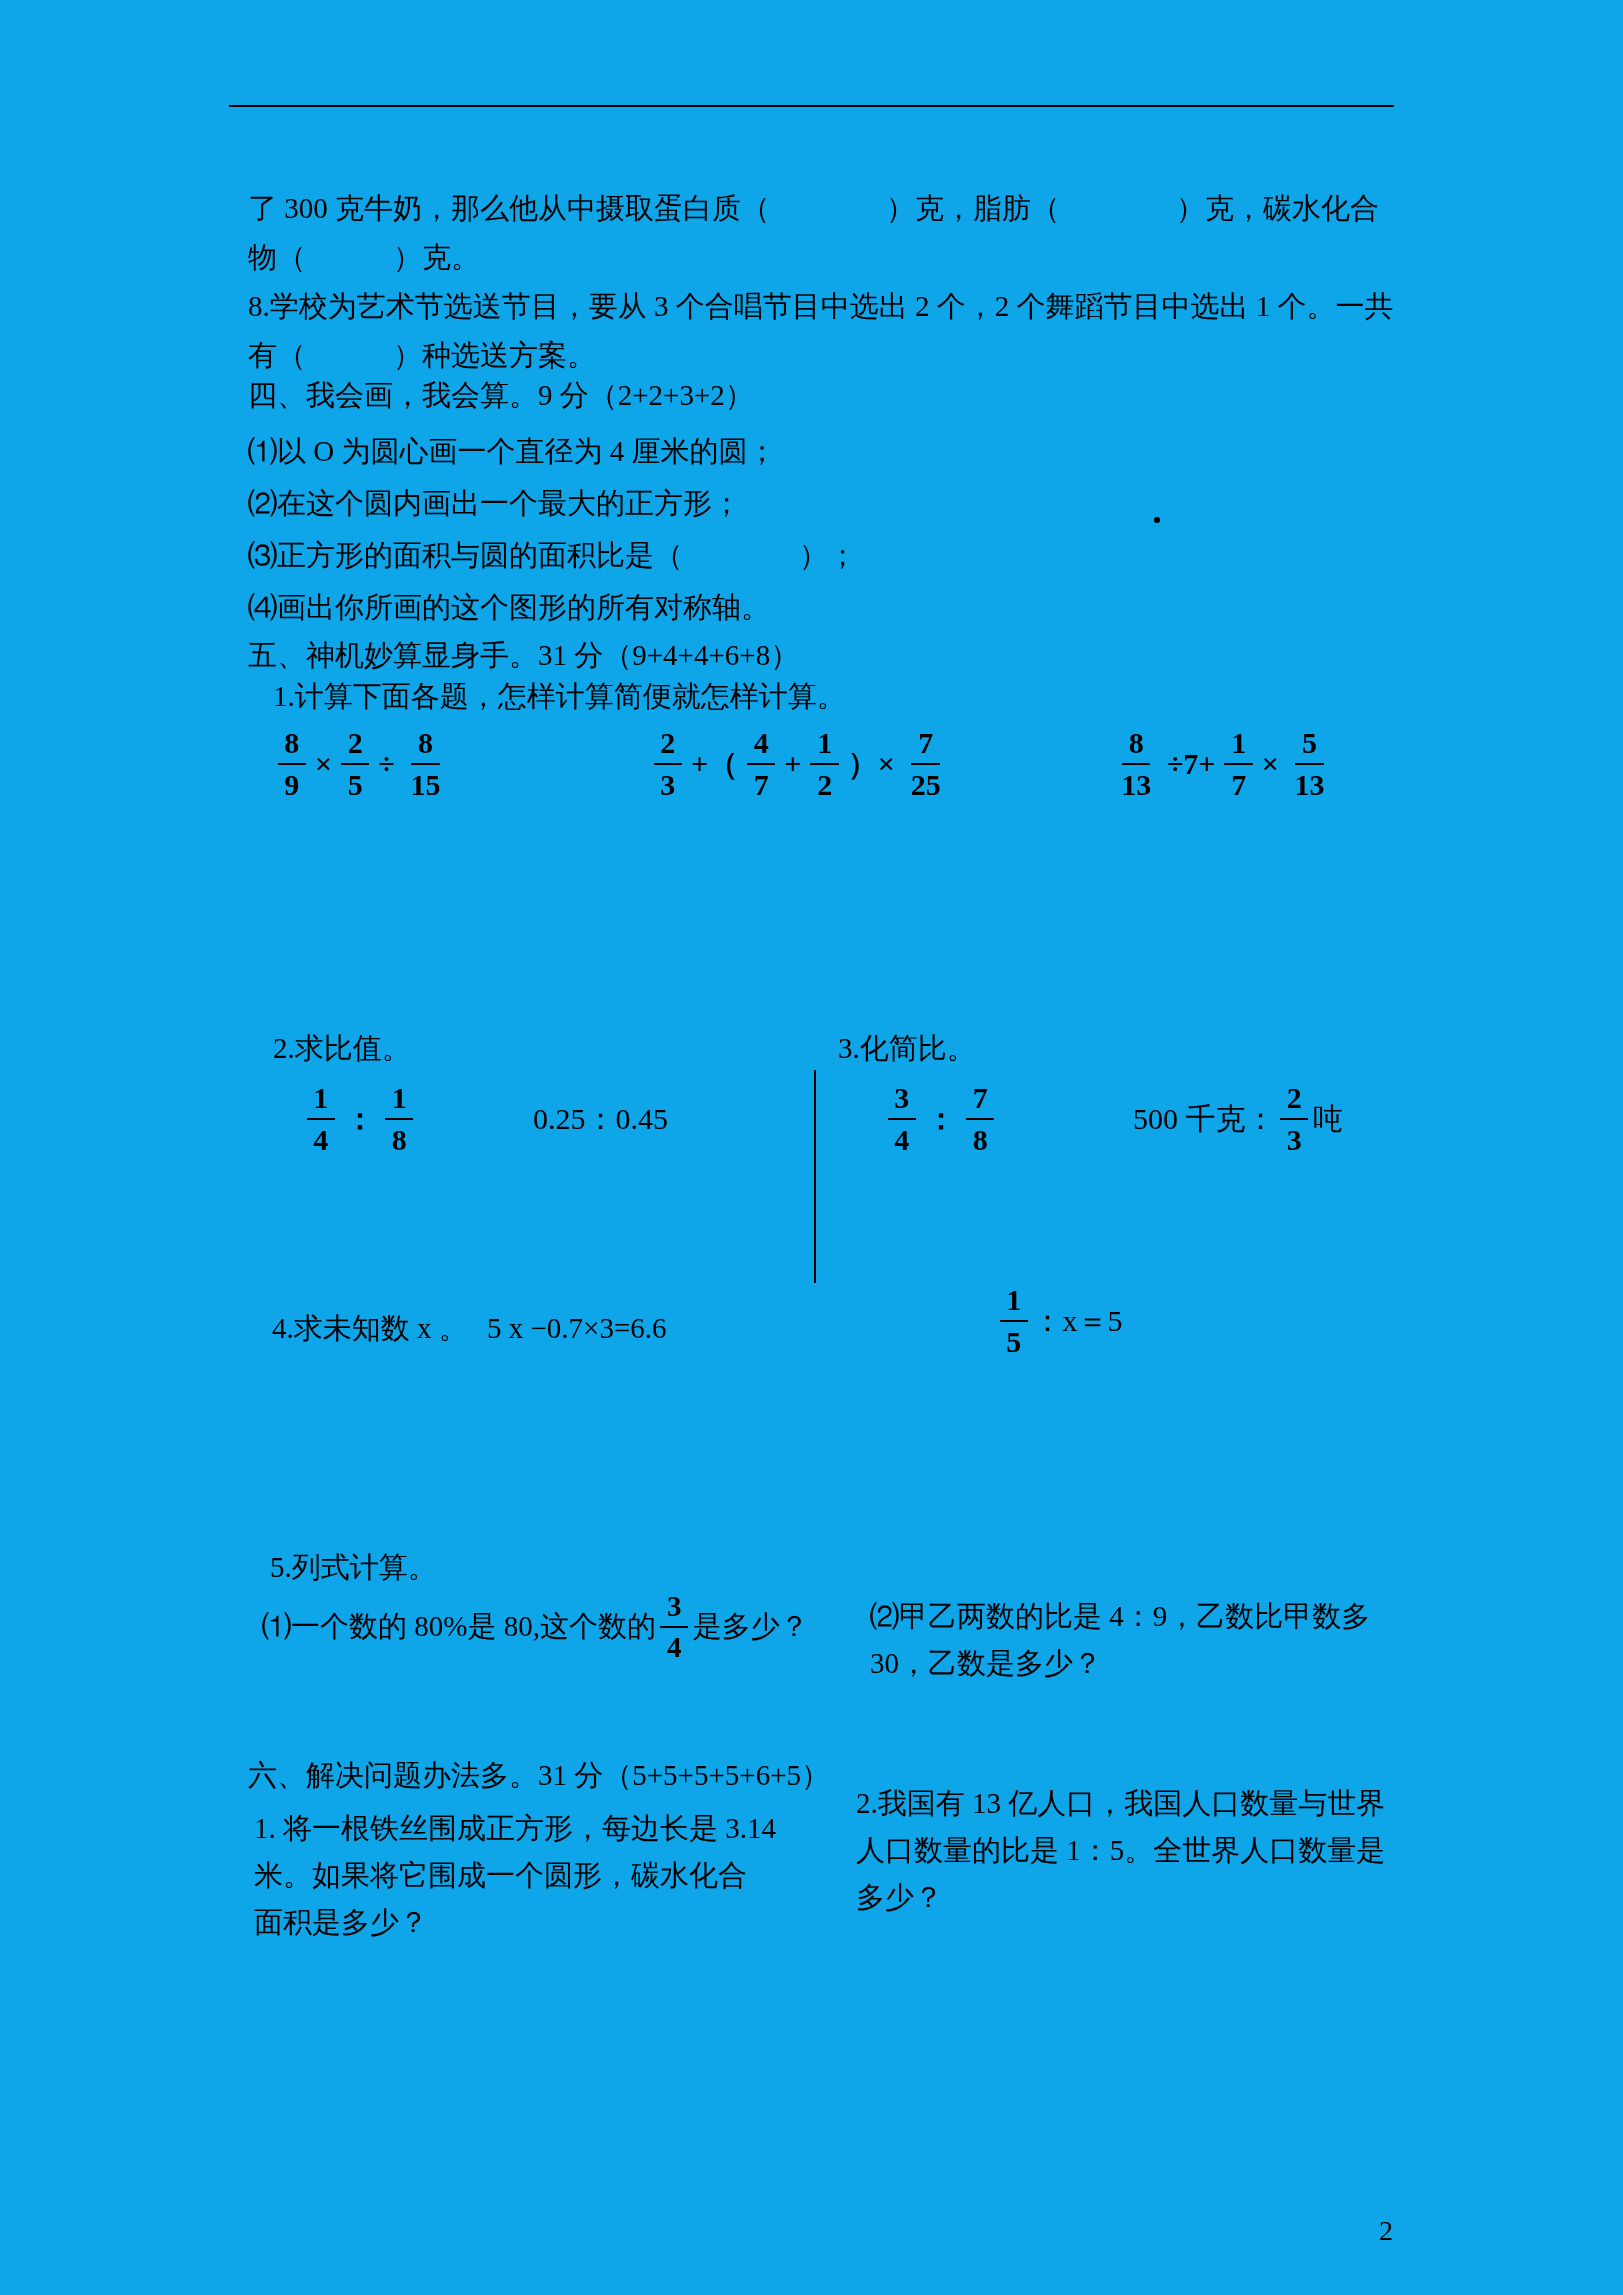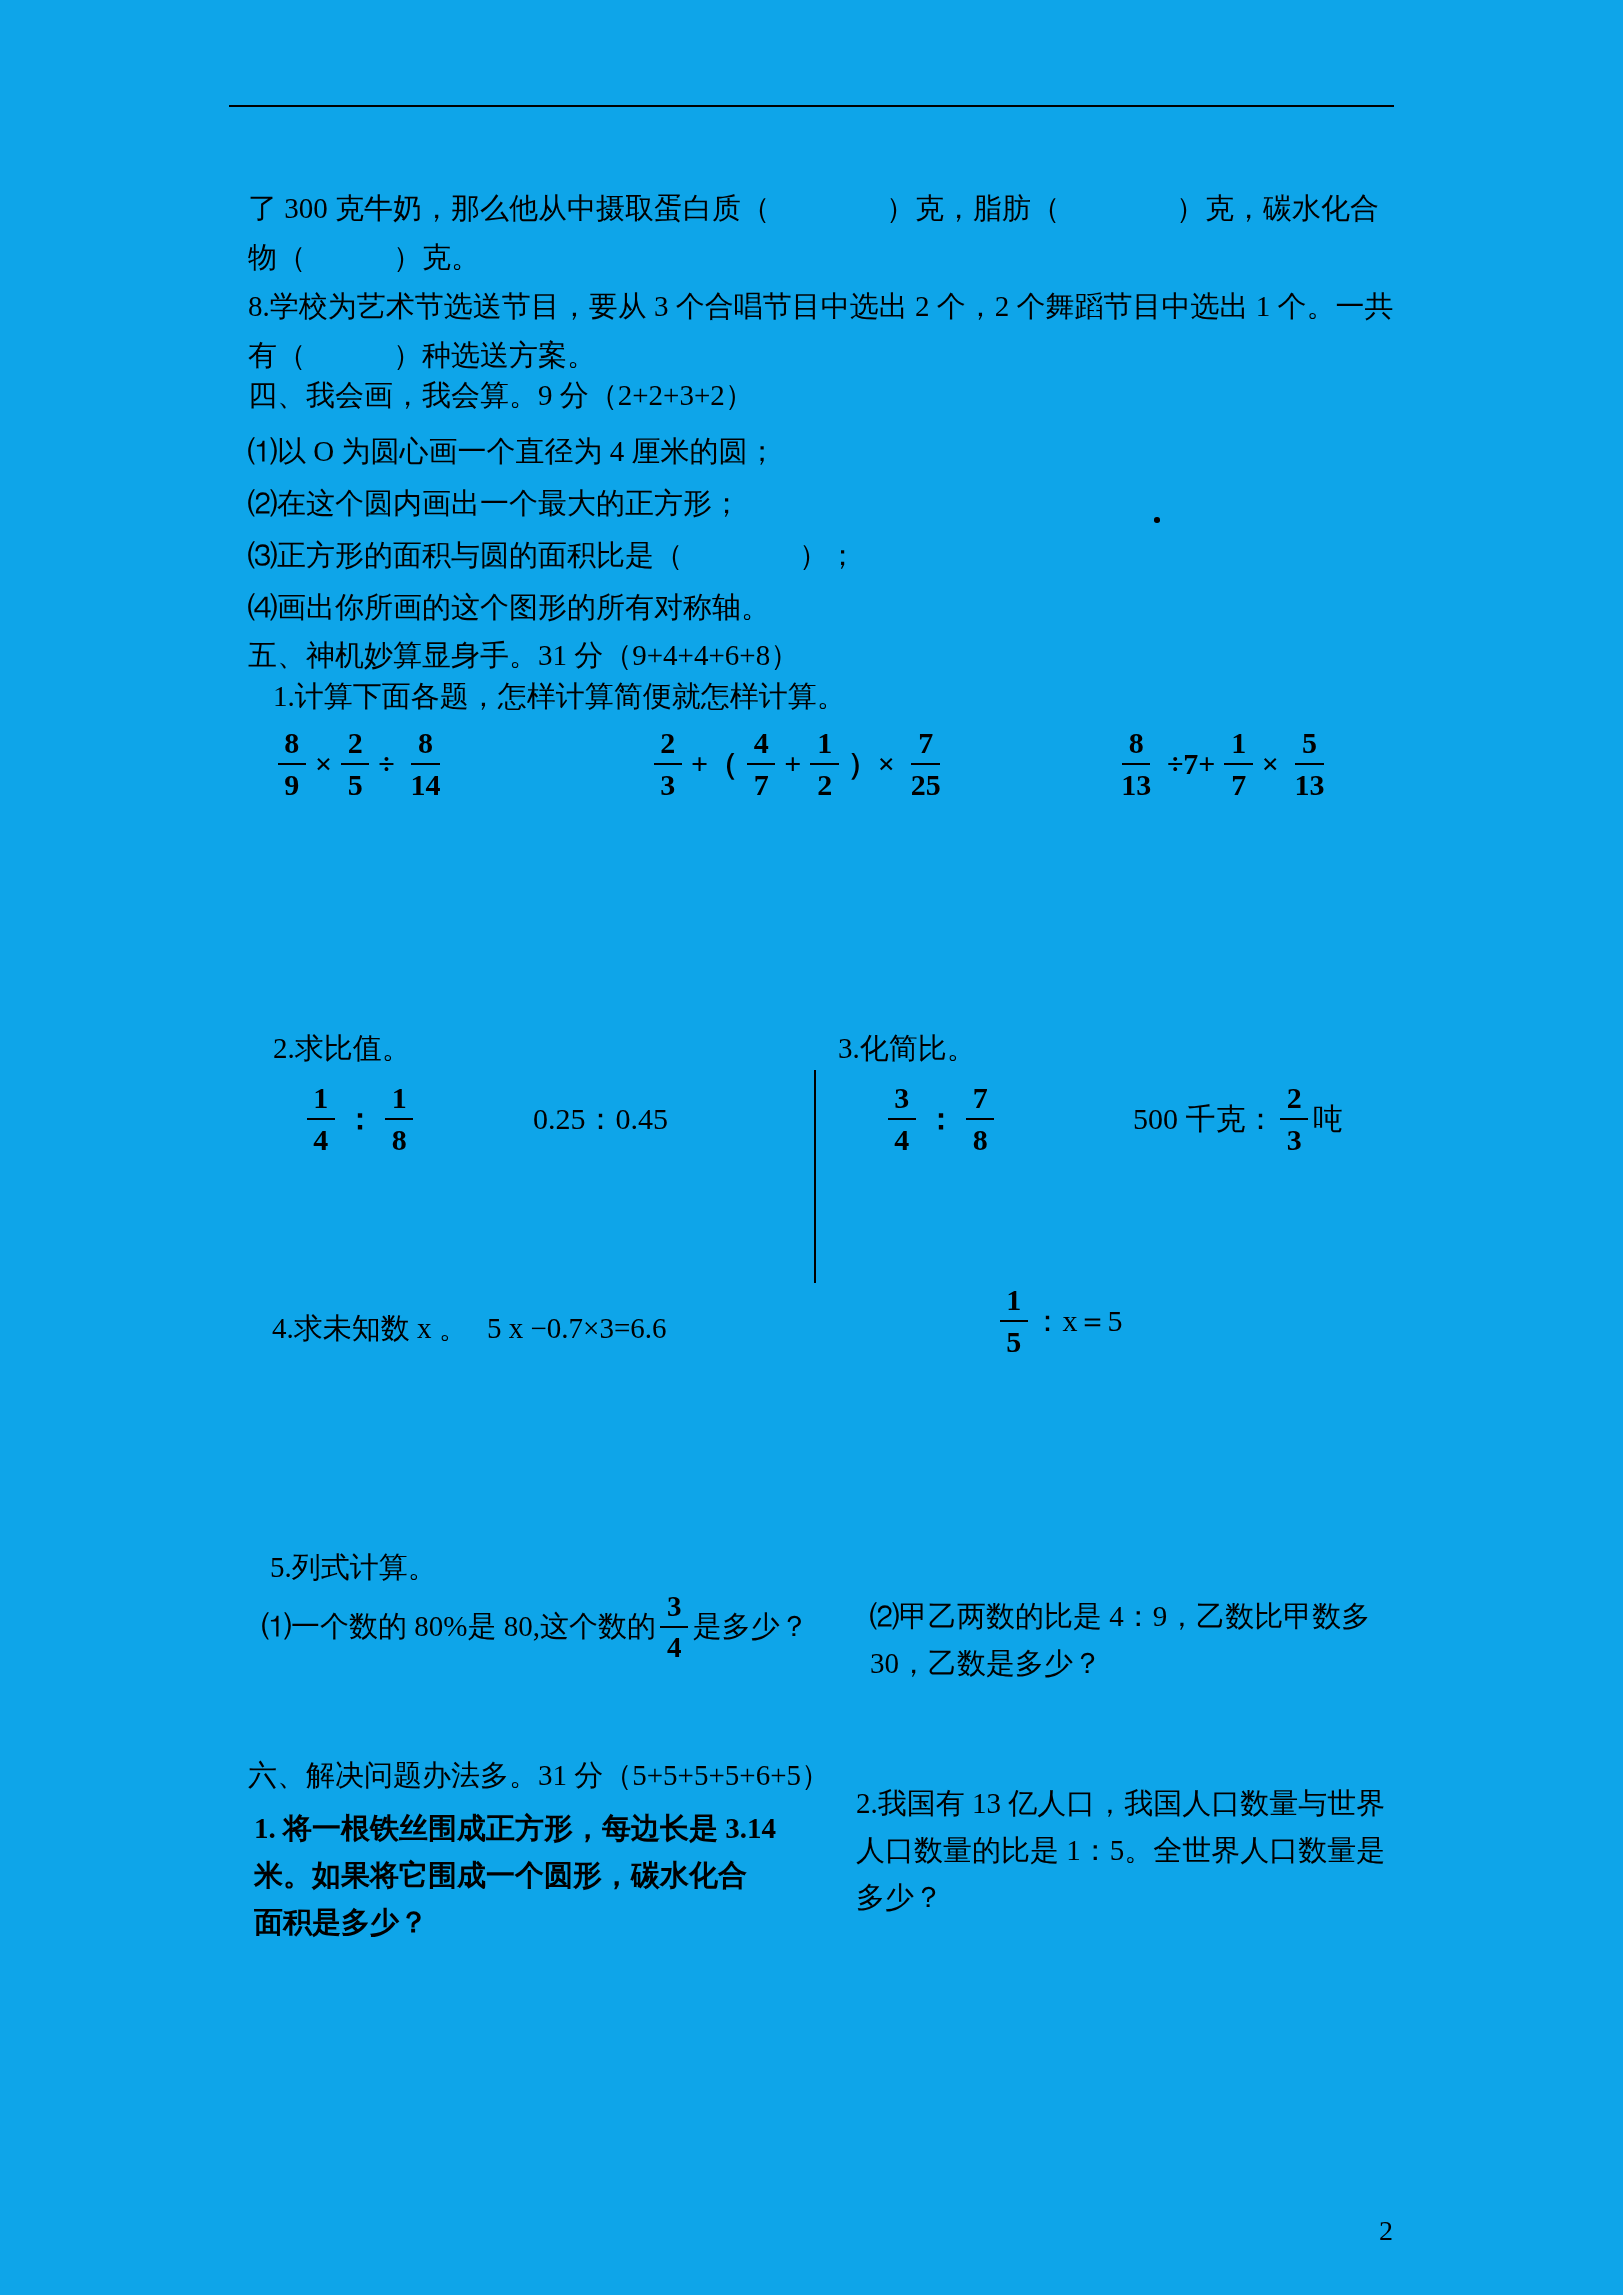--- a/index.html
+++ b/index.html
@@ -87,21 +87,21 @@
   .written-title { left: 270px; top: 1543px; }
   .written-p1 {
     position: absolute; left: 262px; top: 1585px; height: 84px;
     display: flex; align-items: center; white-space: nowrap;
   }
   .written-p2 { position: absolute; left: 870px; top: 1593px; }
   .written-p2 .line { line-height: 47px; height: 47px; }
 
   .heading-6 { left: 248px; top: 1751px; }
 
-  .prob-1 { position: absolute; left: 254px; top: 1805px; font-weight: bold; }
+  .prob-1 { position: absolute; left: 254px; top: 1805px; }
   .prob-2 { position: absolute; left: 856px; top: 1780px; }
   .prob-1 .line, .prob-2 .line { line-height: 47px; height: 47px; }
 
   .page-num {
     position: absolute; left: 1379px; top: 2215px;
     font-size: 28px;
   }
 </style>
 </head>
 <body>
@@ -137,21 +137,21 @@
         <span class="den">9</span>
       </span>
     <span class="op">×</span>
     <span class="frac">
         <span class="num">2</span>
         <span class="den">5</span>
       </span>
     <span class="op">÷</span>
     <span class="frac">
         <span class="num">8</span>
-        <span class="den">14</span>
+        <span class="den">15</span>
       </span>
   </div>
 
   <div class="expr expr-2">
     <span class="frac">
         <span class="num">2</span>
         <span class="den">3</span>
       </span>
     <span class="op">+（</span>
     <span class="frac">

